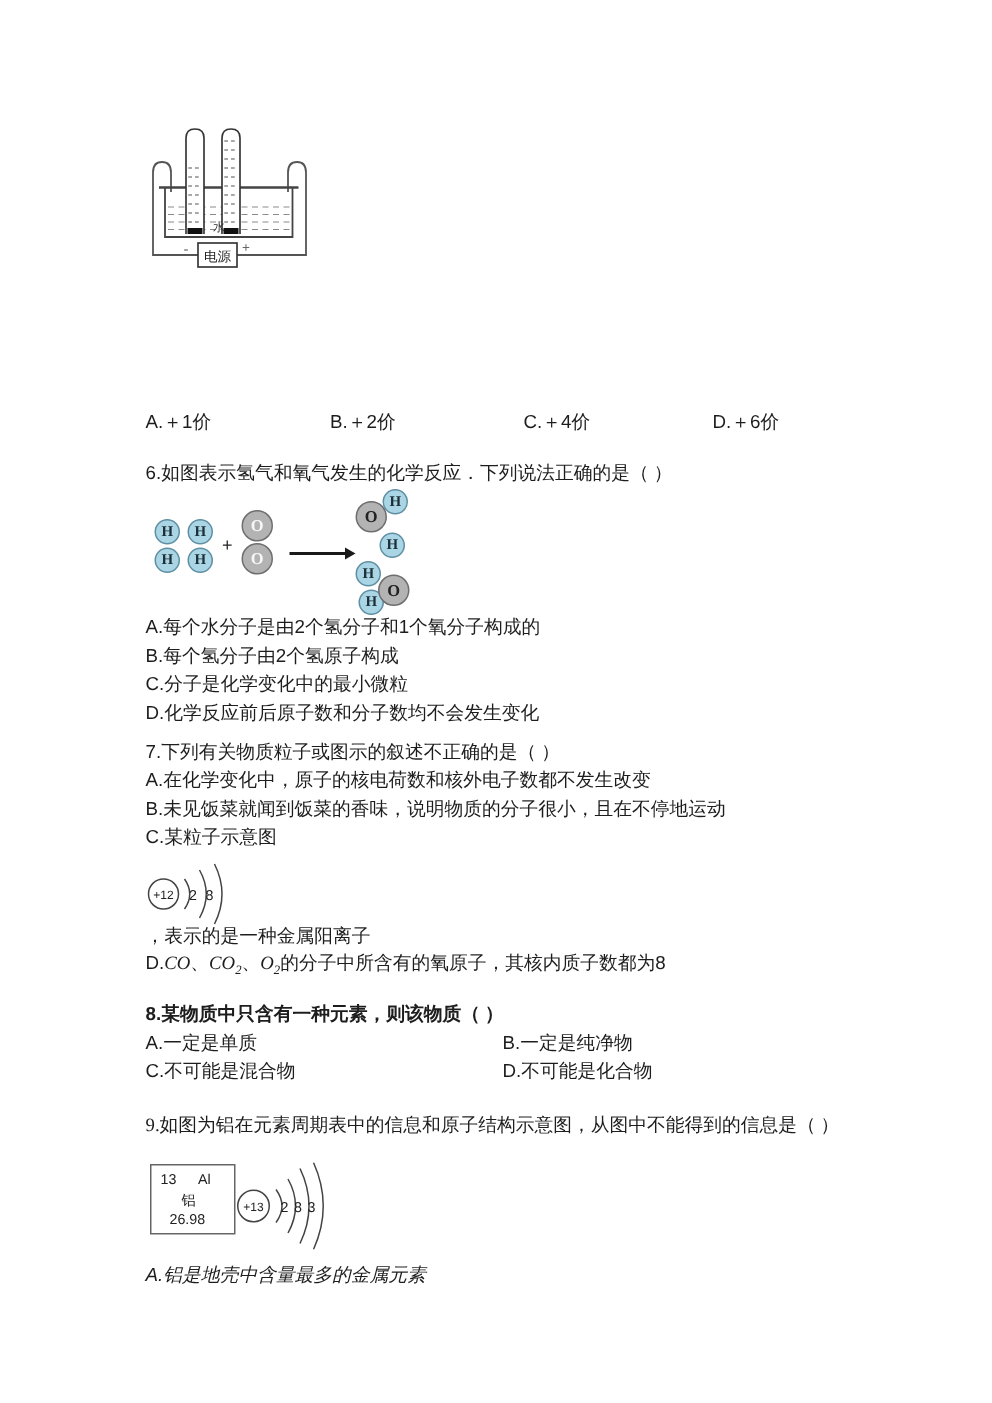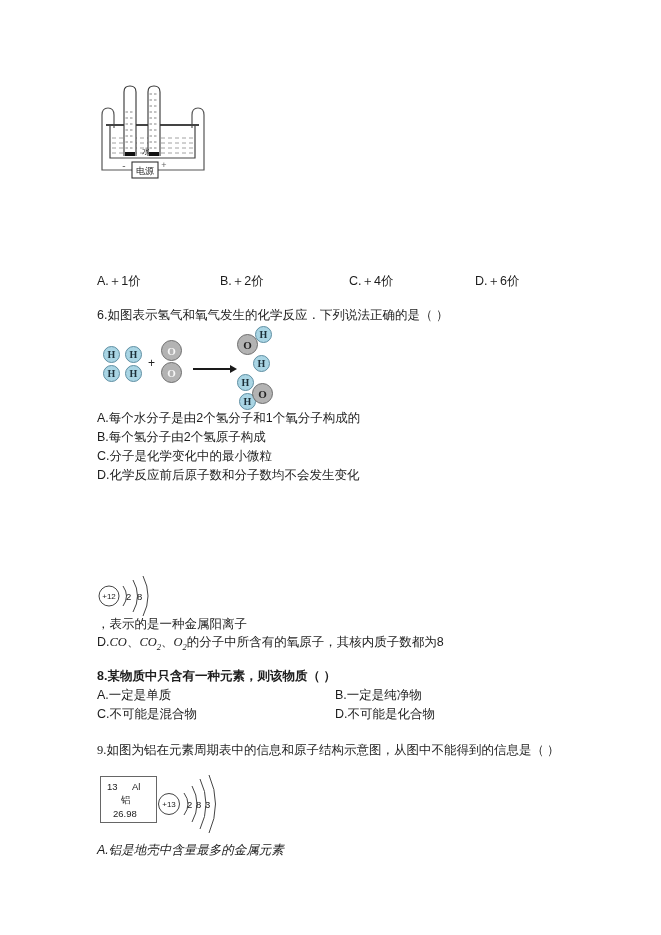--- a/index.html
+++ b/index.html
@@ -121,20 +121,26 @@
     <div class="atom o" style="left:155px;top:57px;">O</div>
   </div>
 
   <div class="txt" style="left:97px;top:409px;">
     <span>A.每个水分子是由2个氢分子和1个氧分子构成的</span><br>
     <span>B.每个氢分子由2个氢原子构成</span><br>
     <span>C.分子是化学变化中的最小微粒</span><br>
     <span>D.化学反应前后原子数和分子数均不会发生变化</span>
   </div>
 
+  <div class="txt" style="left:97px;top:492px;">
+    <span>7.下列有关物质粒子或图示的叙述不正确的是（ ）</span><br>
+    <span>A.在化学变化中，原子的核电荷数和核外电子数都不发生改变</span><br>
+    <span>B.未见饭菜就闻到饭菜的香味，说明物质的分子很小，且在不停地运动</span><br>
+    <span>C.某粒子示意图</span>
+  </div>
 
   <svg style="position:absolute;left:97px;top:573px;" width="62" height="46" viewBox="0 0 62 46">
     <circle cx="12" cy="23" r="10" fill="#fff" stroke="#444" stroke-width="1"></circle>
     <text x="12" y="26" font-size="8" text-anchor="middle" fill="#222">+12</text>
     <path d="M26,13 Q33,23 26,33" stroke="#444" fill="none" stroke-width="1"></path>
     <text x="29" y="27" font-size="9.5" fill="#222">2</text>
     <path d="M36,7 Q45,23 36,39" stroke="#444" fill="none" stroke-width="1"></path>
     <text x="40" y="27" font-size="9.5" fill="#222">8</text>
     <path d="M46,3 Q56,23 46,43" stroke="#444" fill="none" stroke-width="1"></path>
   </svg>

